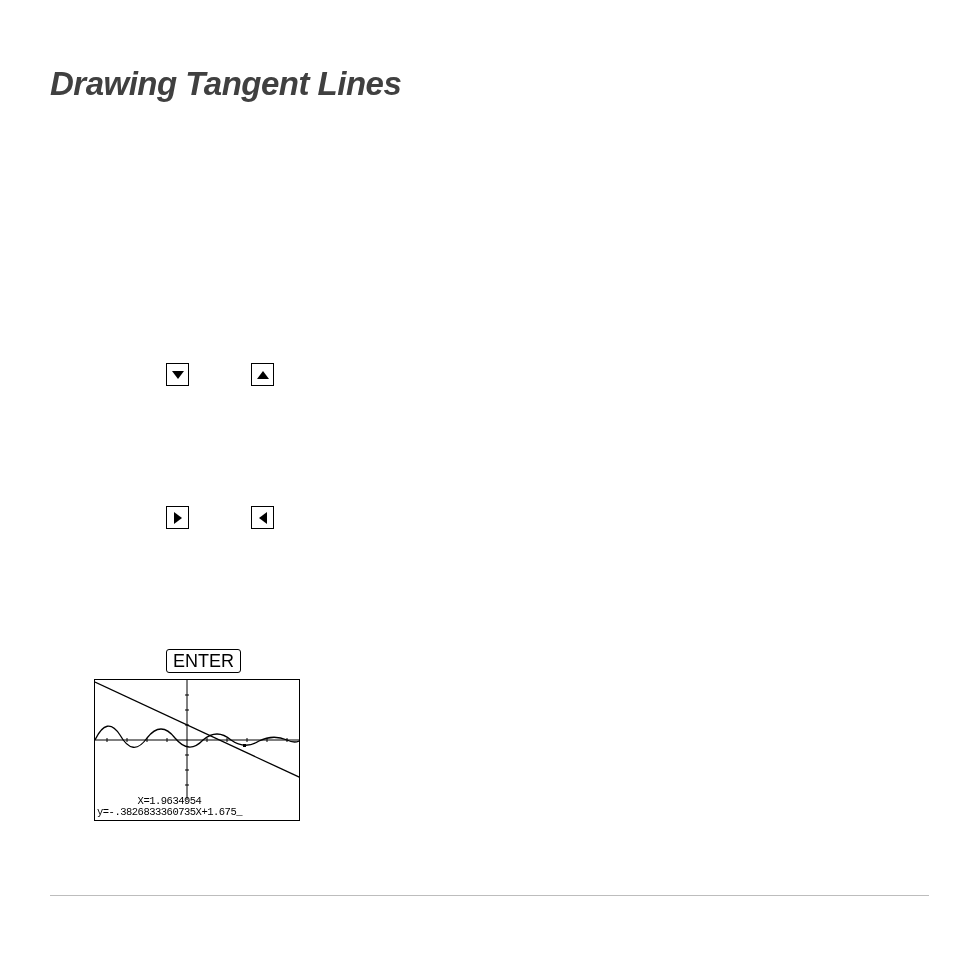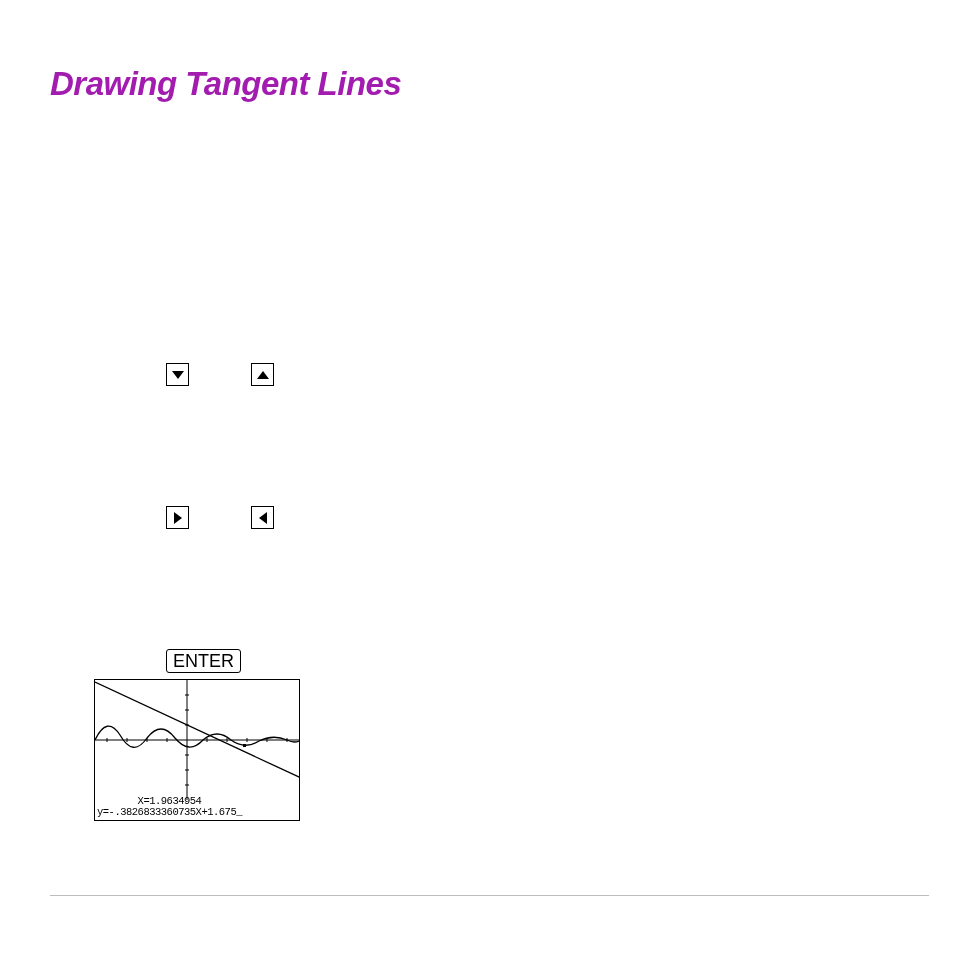--- a/index.html
+++ b/index.html
@@ -8,21 +8,21 @@
     height: 954px;
     background: #ffffff;
     font-family: Arial, Helvetica, sans-serif;
     padding: 65px 50px 0 50px;
     position: relative;
   }
   .heading {
     font-size: 33px;
     font-weight: 900;
     font-style: italic;
-    color: #a21caf;
+    color: #404040;
     letter-spacing: -0.5px;
   }
   .content {
     margin-top: 260px;
     margin-left: 116px;
   }
   .row {
     display: flex;
     align-items: flex-end;
     margin-bottom: 120px;

